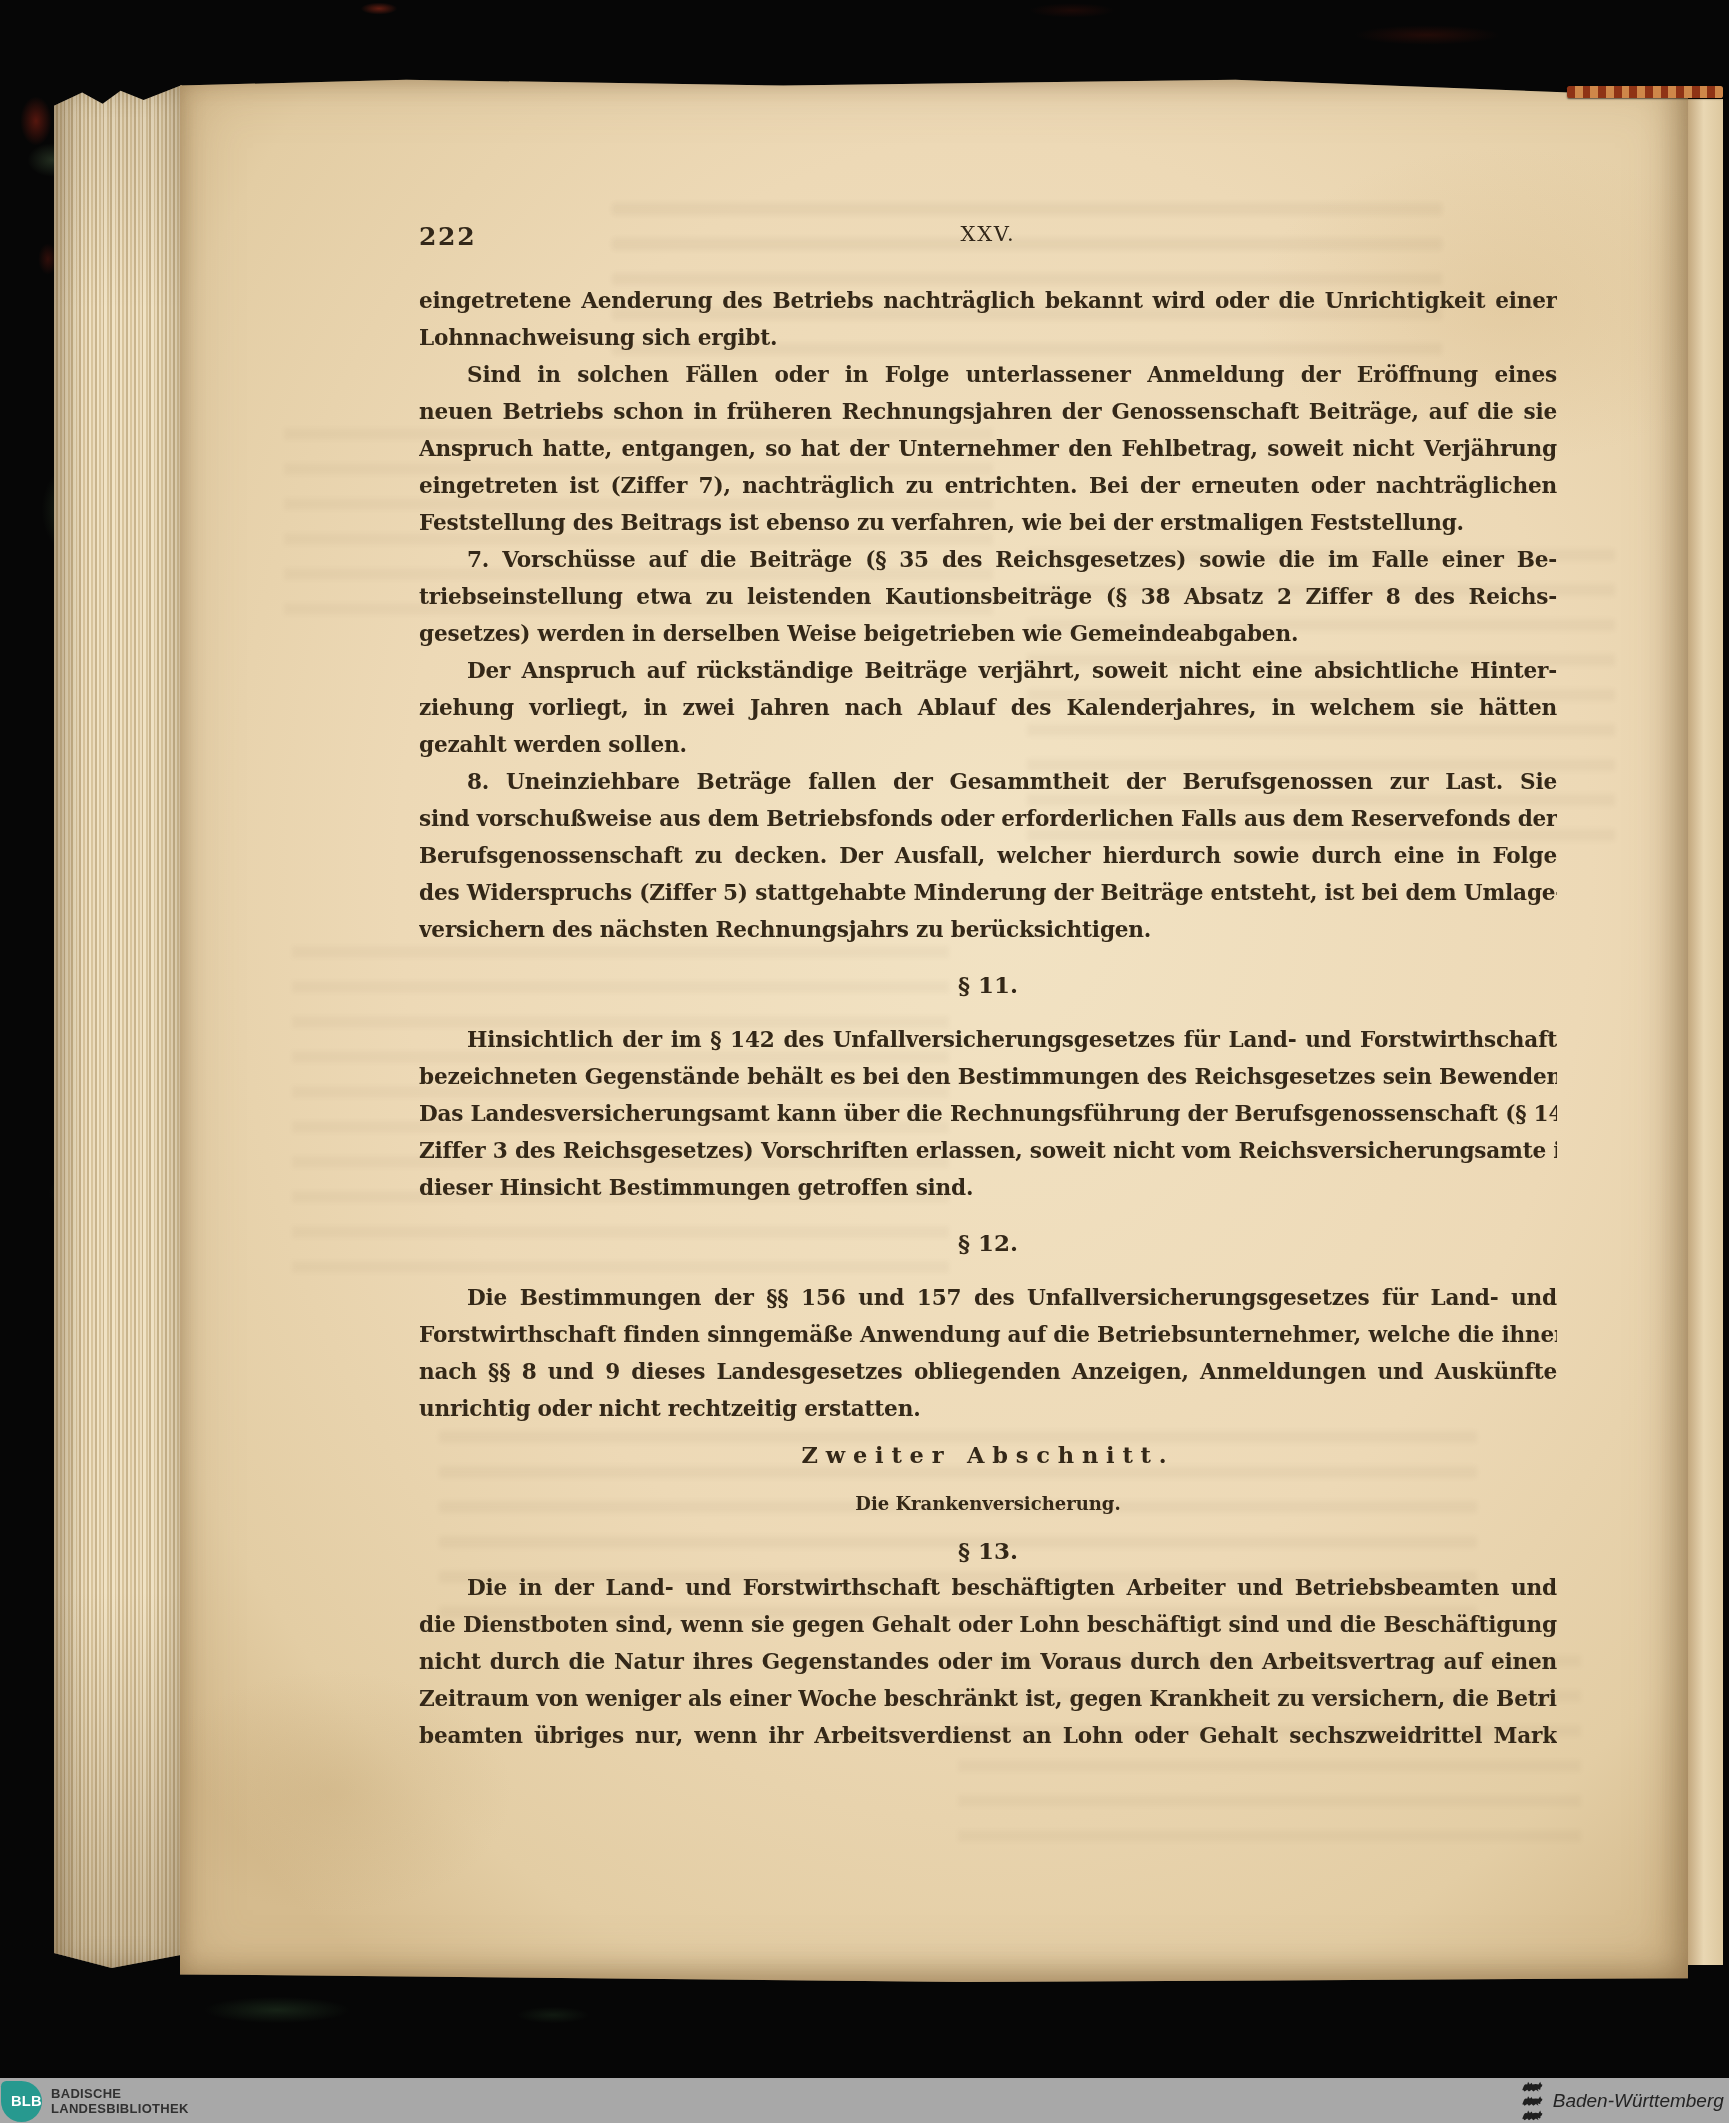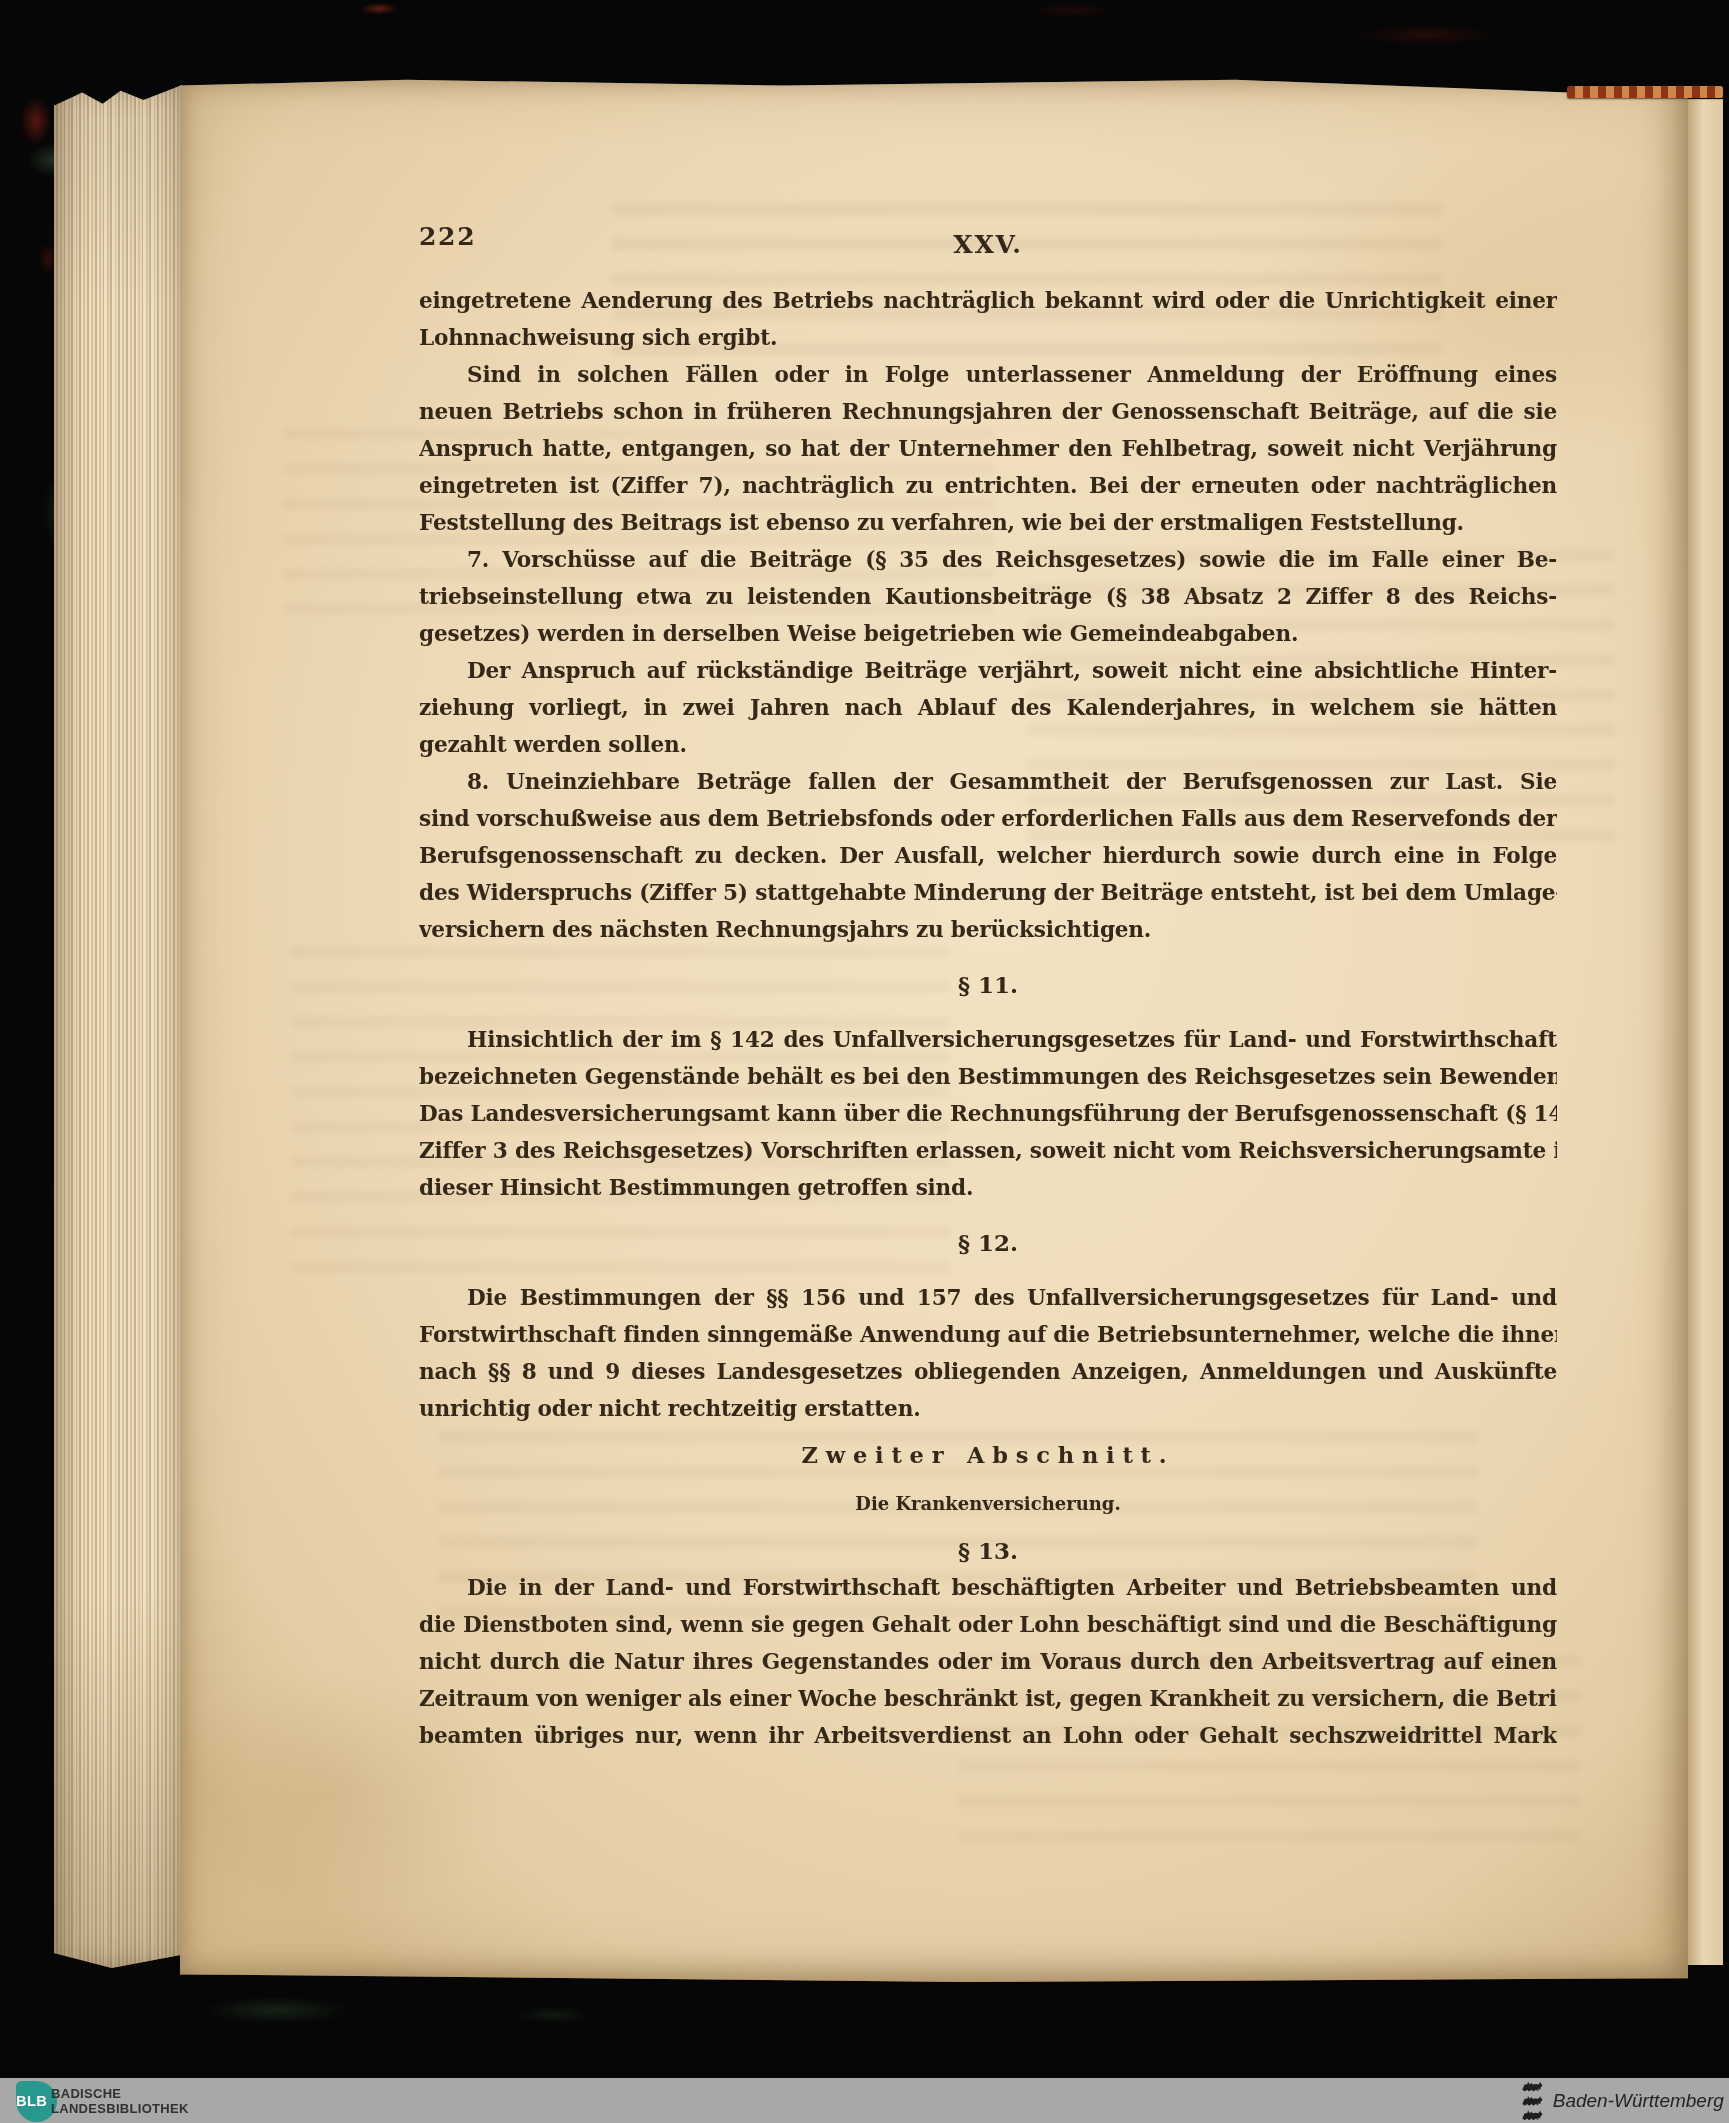--- a/index.html
+++ b/index.html
@@ -55,21 +55,21 @@
   }
   
   .headband{
     position:absolute;left:1567px;top:86px;width:156px;height:12px;
     background:repeating-linear-gradient(90deg,#8f3315 0 7.8px,#cf8749 7.8px 15.6px);
     border-radius:2.6px;box-shadow:0 0.9px 1.7px rgba(0,0,0,.6);
   }
   
   .pagehead{position:absolute;left:239px;top:138px;width:1138px;height:36px;color:#33281a;}
   .pagenum{position:absolute;left:0;top:0;font-size:25px;font-weight:700;letter-spacing:1.7px;margin-top:8px;}
-  .chapnum{position:absolute;left:50%;transform:translateX(-50%);top:16px;font-size:25px;font-weight:700;letter-spacing:1.7px;}
+  .chapnum{position:absolute;left:50%;transform:translateX(-50%);top:8px;font-size:21px;font-weight:400;letter-spacing:1.7px;}
   
   .flow{position:absolute;left:239px;top:206px;width:1138px;color:#342818;}
   .ln{
     height:37px;line-height:37px;font-size:21.6px;font-weight:700;letter-spacing:-0.2px;
     text-align:justify;text-align-last:justify;overflow:hidden;white-space:nowrap;
   }
   .ln.first{text-indent:48px;}
   .ln.last{text-align:left;text-align-last:left;}
   .h{height:37px;line-height:37px;font-size:23px;font-weight:700;text-align:left;text-align-last:center;overflow:hidden;}
   .h-sec{margin:18px 0;}
@@ -81,23 +81,23 @@
     position:absolute;pointer-events:none;border-radius:8.6px;
     background:repeating-linear-gradient(180deg, transparent 0 23px, rgba(105,80,50,.55) 23px 35px);
     filter:blur(2.6px);opacity:.10;
   }
   
   .footer{
     position:absolute;left:0;top:2078px;width:1729px;height:46px;background:#a8a8a8;
     font-family:"Liberation Sans", sans-serif;
   }
   .blb-logo{
-    position:absolute;left:16px;top:2.6px;width:41px;height:41px;background:#27998f;
+    position:absolute;left:1px;top:2.6px;width:41px;height:41px;background:#27998f;
     border-radius:5.2px 50% 50% 50%;
-    display:flex;align-items:center;justify-content:flex-start;
+    display:flex;align-items:center;justify-content:flex-end;
     color:#fff;font-weight:bold;font-size:14.7px;letter-spacing:0.3px;
   }
   .blb-name{
     position:absolute;left:51px;top:7.8px;font-weight:bold;font-size:13px;line-height:15.6px;
     color:#313131;letter-spacing:0.3px;
   }
   .bw{position:absolute;right:5.2px;top:0;height:46px;display:flex;align-items:center;gap:7.8px;}
   .bw-arms{width:26px;height:40px;display:block;}
   .bw-text{font-size:19px;color:#242424;font-style:italic;}
 </style>

